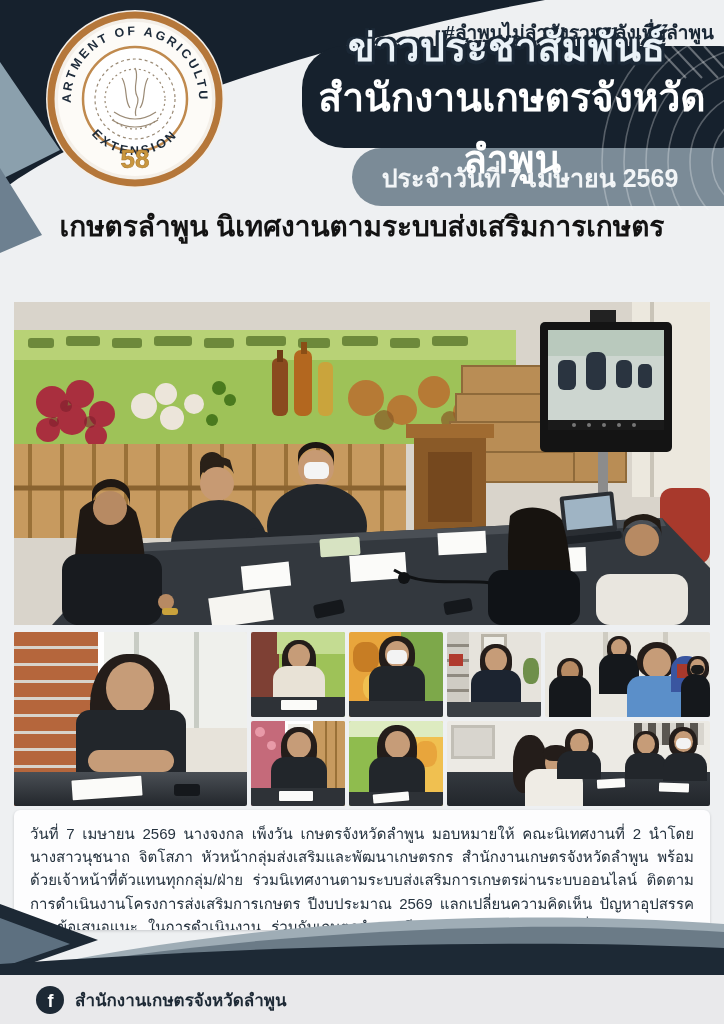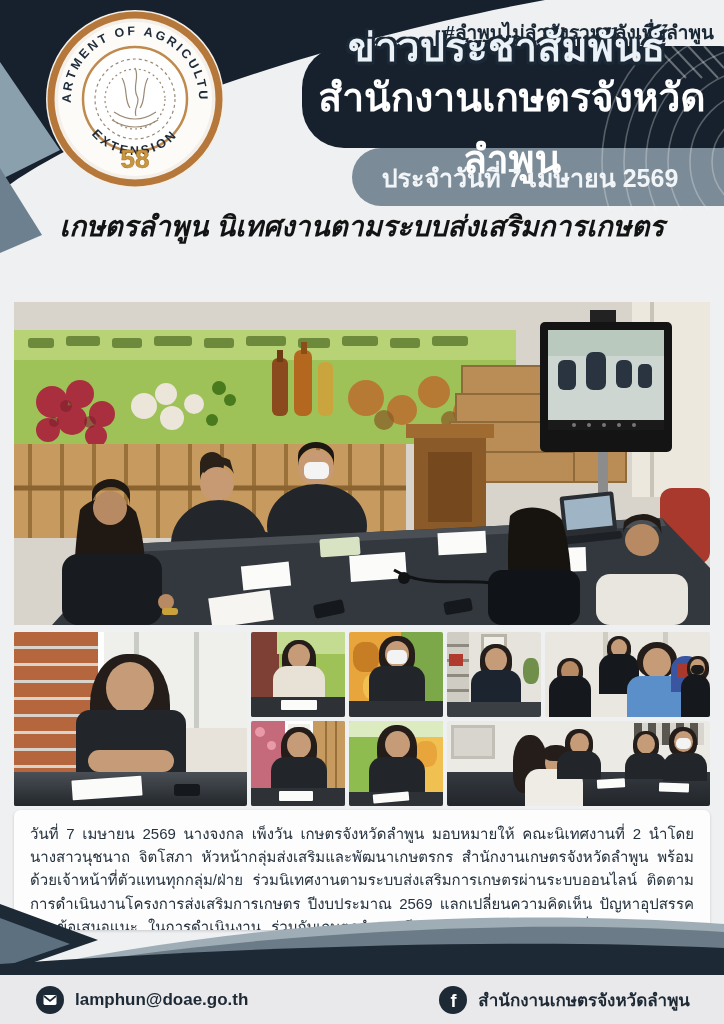--- a/index.html
+++ b/index.html
@@ -7,21 +7,21 @@
     background:#eef0f2;font-family:"Liberation Sans","DejaVu Sans",sans-serif;}
   .abs{position:absolute;}
   
   .kicker{left:348px;top:16px;font-size:39px;font-weight:800;color:#eaf2f8;letter-spacing:.5px;
     text-shadow:-3px -2px 0 #1b2836,3px -2px 0 #1b2836,-3px 3px 0 #1b2836,3px 3px 0 #1b2836,0 4px 0 #1b2836;}
   .hashtag{right:10px;top:17px;font-size:19px;font-weight:700;color:#1b2836;}
   .org-title{left:300px;top:66px;width:424px;text-align:center;font-size:39px;font-weight:800;color:#ffffff;}
   .date-line{left:352px;top:158px;width:356px;text-align:center;font-size:25px;font-weight:700;color:#f2f5f7;}
   
   .headline{left:0;top:208px;width:724px;text-align:center;color:#131313;font-weight:800;
-    font-size:28px;line-height:37px;font-style:italic;}
+    font-size:28px;line-height:37px;}
   
   .ph{position:absolute;overflow:hidden;background:#cfcac2;border-radius:2px;}
   .desk{position:absolute;left:0;bottom:0;width:100%;background:linear-gradient(#4a4f55,#23272c);}
   .head{position:absolute;border-radius:50%;background:#c69c78;}
   .hair{position:absolute;background:#241d1a;border-radius:46% 46% 40% 40%;}
   .torso{position:absolute;background:#22262b;border-radius:14px 14px 0 0;}
   .mask{position:absolute;background:#f3f3f3;border-radius:5px;}
   .paper{position:absolute;background:#fbfbf9;border-radius:1px;box-shadow:0 0 1px rgba(0,0,0,.4);}
   
   .body-card{left:14px;top:810px;width:664px;height:96px;background:#fdfdfe;border-radius:6px;
@@ -391,27 +391,19 @@
     <path d="M0,30 L70,56 L0,80 Z" fill="#5d7080"></path>
     <path d="M0,87 C240,32 500,20 724,36 L724,87 Z" fill="#9fadb6"></path>
     <path d="M0,87 C250,44 510,30 724,44 L724,87 Z" fill="#6b7b87"></path>
     <path d="M0,87 L0,76 C260,58 520,50 724,60 L724,87 Z" fill="#1d2935"></path>
   </svg>
 
   <div class="abs footer">
     <div class="f-item">
       <svg width="32" height="32" viewBox="0 0 32 32">
         <circle cx="16" cy="16" r="14" fill="#1d2935"></circle>
-        <rect x="9.5" y="11" width="13" height="10" rx="1.4" fill="#ffffff"></rect>
-        <path d="M10,12 L16,17 L22,12" fill="none" stroke="#1d2935" stroke-width="1.7"></path>
-      </svg>
-      <span>lamphun@doae.go.th</span>
-    </div>
-    <div class="f-item">
-      <svg width="32" height="32" viewBox="0 0 32 32">
-        <circle cx="16" cy="16" r="14" fill="#1d2935"></circle>
         <text x="16.5" y="23" text-anchor="middle" font-family="Liberation Sans, DejaVu Sans, sans-serif" font-size="18" font-weight="bold" fill="#ffffff">f</text>
       </svg>
       <span>สำนักงานเกษตรจังหวัดลำพูน</span>
     </div>
   </div>
 
 </div>
 
 </body></html>

